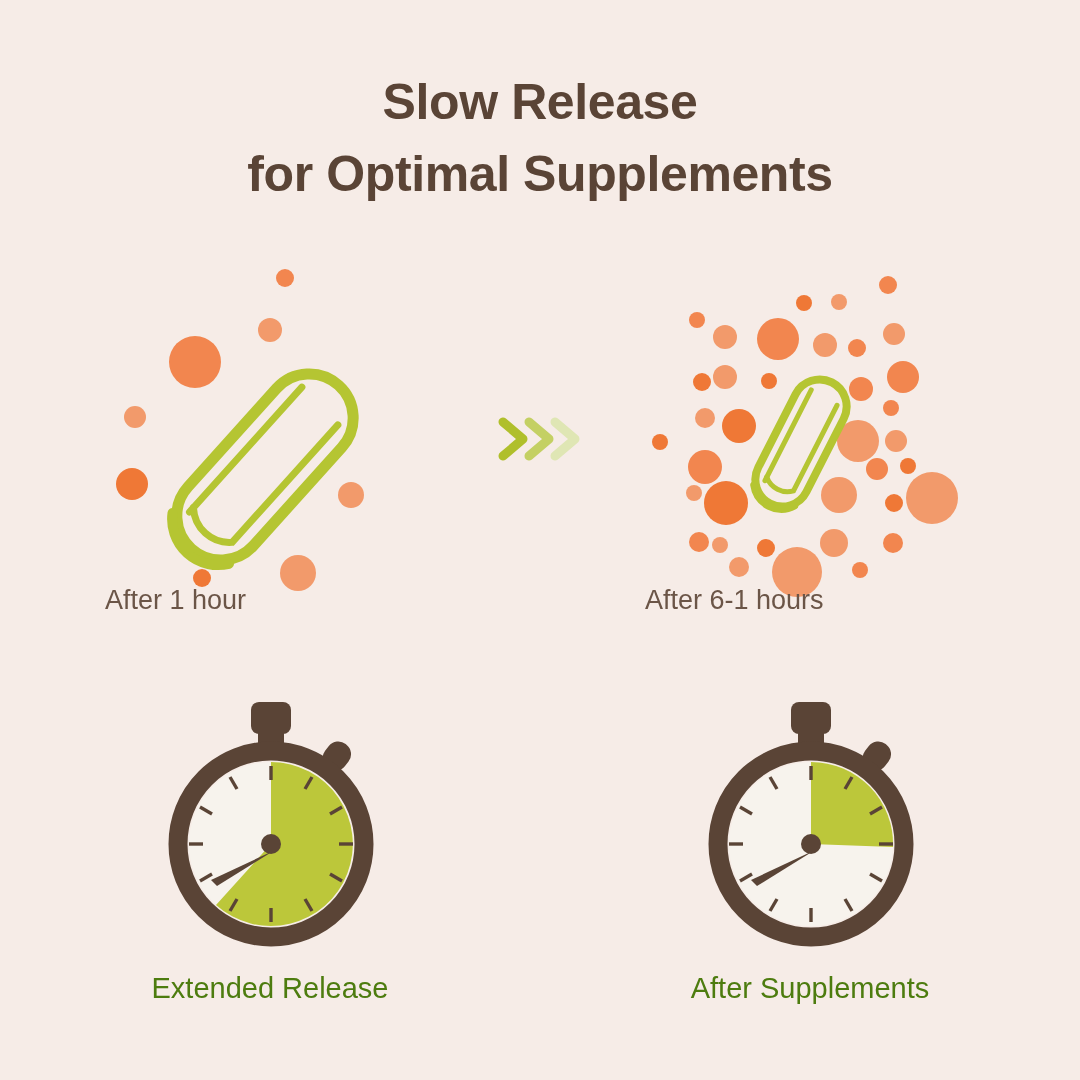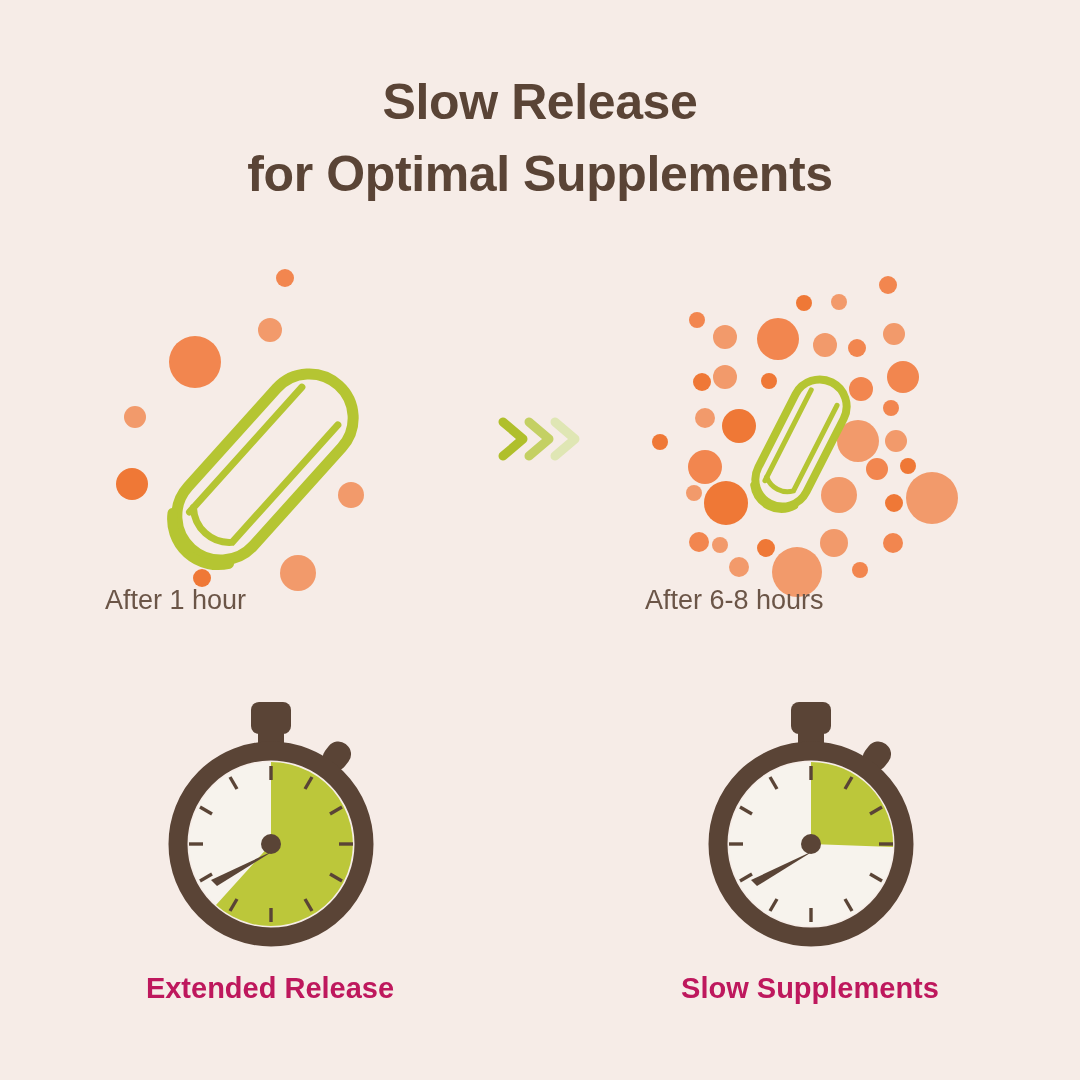--- a/index.html
+++ b/index.html
@@ -102,23 +102,23 @@
     width: 330px;
     height: 252px;
   }
 
   .timer-label {
     position: absolute;
     top: 272px;
     left: 0;
     width: 330px;
     text-align: center;
-    color: #be185d;
+    color: #4d7c0f;
     font-size: 29px;
-    font-weight: 700;
+    font-weight: 400;
   }
 
   svg { display: block; overflow: visible; }
 </style>
 </head>
 <body>
 
 <div class="canvas">
 
   <div class="title-block">
@@ -194,21 +194,21 @@
             <circle cx="215" cy="315" r="8" fill="#f2864f"></circle>
           </g>
           <g transform="translate(156 188) rotate(-63)">
             <rect x="-68" y="-27" width="136" height="54" rx="27" ry="27" fill="none" stroke="#b5c532" stroke-width="8" stroke-linejoin="round"></rect>
             <path d="M -59 -23 A 28 28 0 0 0 -59 23" fill="none" stroke="#b5c532" stroke-width="7" stroke-linecap="round"></path>
             <path d="M -50 -15 L 52 -15" fill="none" stroke="#b5c532" stroke-width="5" stroke-linecap="round"></path>
             <path d="M -46 -15 A 22 22 0 0 0 -46 15 L 50 15" fill="none" stroke="#b5c532" stroke-width="5" stroke-linecap="round"></path>
           </g>
         </svg>
       </div>
-      <div class="stage-label">After 6-8 hours</div>
+      <div class="stage-label">After 6-1 hours</div>
     </div>
   </div>
 
   <div class="arrow-group">
     <svg width="86" height="54" viewBox="0 0 86 54">
       <path d="M 6 10 L 26 27 L 6 44" fill="none" stroke="#b0bf2b" stroke-width="9" stroke-linecap="round" stroke-linejoin="round"></path>
       <path d="M 32 10 L 52 27 L 32 44" fill="none" stroke="#c4d063" stroke-width="9" stroke-linecap="round" stroke-linejoin="round"></path>
       <path d="M 58 10 L 78 27 L 58 44" fill="none" stroke="#dfe6b4" stroke-width="9" stroke-linecap="round" stroke-linejoin="round"></path>
     </svg>
   </div>
@@ -281,17 +281,17 @@
             <line x1="84" y1="144" x2="98" y2="144"></line>
             <line x1="95" y1="107" x2="107" y2="114"></line>
             <line x1="125" y1="77" x2="132" y2="89"></line>
           </g>
           <g>
             <path d="M 170 150 L 112 186 L 106 180 Z" fill="#5a4436"></path>
             <circle cx="166" cy="144" r="10" fill="#5a4436"></circle>
           </g>
         </svg>
       </div>
-      <div class="timer-label">Slow Supplements</div>
+      <div class="timer-label">After Supplements</div>
     </div>
   </div>
 
 </div>
 
 </body></html>

